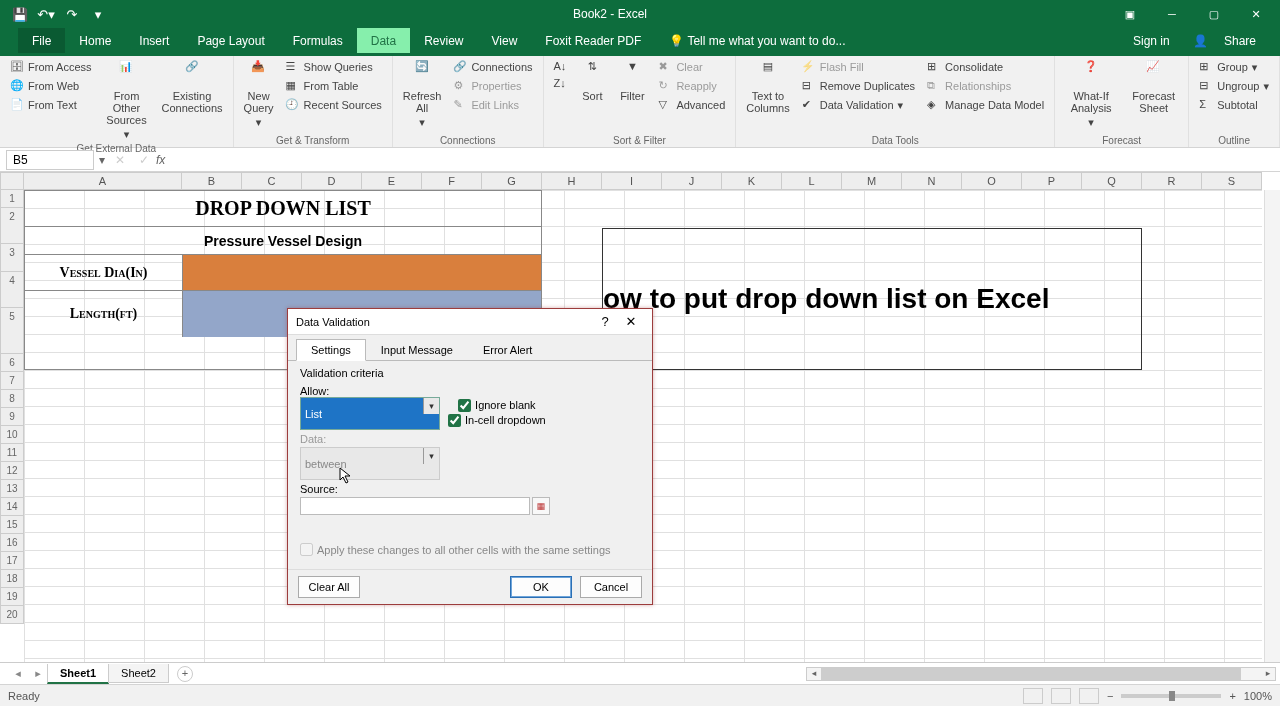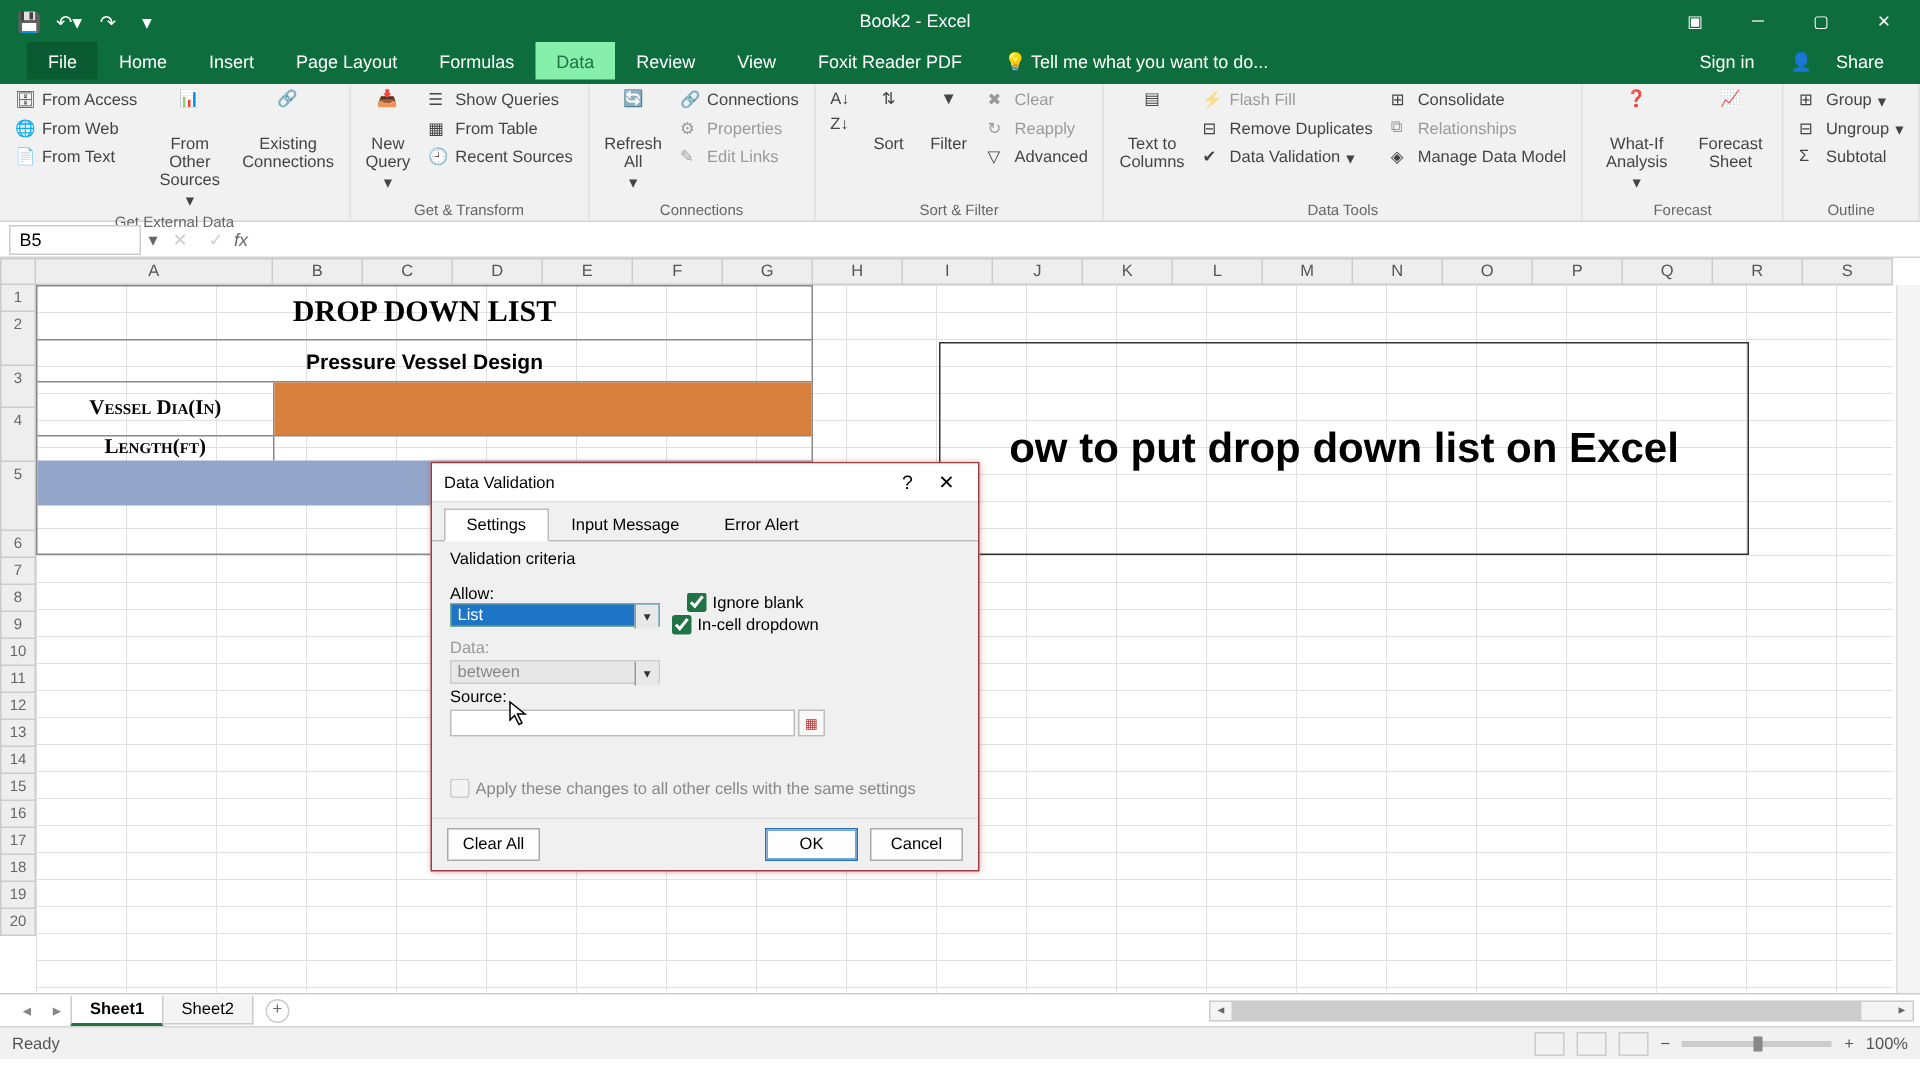--- a/index.html
+++ b/index.html
@@ -56,37 +56,37 @@
   linear-gradient(to right, #e0e0e0 1px, transparent 1px),
   linear-gradient(to bottom, #e0e0e0 1px, transparent 1px);
   background-size: 60px 18px; }
 .cells { position: absolute; top: 18px; left: 24px; }
 
 
 .block1 { left:0; top:0; width:518px; height:180px; border:1px solid #888; }
 .title-cell { height:36px; display:flex; align-items:center; justify-content:center; font-family: Georgia, serif; font-weight: bold; font-size: 20px; font-variant: small-caps; border-bottom:1px solid #888; }
 .sub-cell { height:28px; display:flex; align-items:center; justify-content:center; font-weight:bold; font-size:14px; border-bottom:1px solid #888; }
 .row4 { height:36px; display:flex; border-bottom:1px solid #888; }
-.row5 { height:46px; display:flex;flex-direction:column; }
+.row5 { height:46px; display:flex; }
 .lbl-cell { width:158px; display:flex; align-items:center; justify-content:center; font-weight:bold; font-family: Georgia, serif; font-variant: small-caps; font-size: 14px; border-right:1px solid #888; }
 .val-cell4 { flex:1; background:#d97f3d; }
 .val-cell5 { flex:1; background:#93a6c9; }
-.note-box { position:absolute; left:602px; top:38px; width:540px; height:142px; border:1px solid #333; display:flex; align-items:center; justify-content:center; font-size:28px; font-weight:bold; }
+.note-box { position:absolute; left:578px; top:38px; width:540px; height:142px; border:1px solid #333; display:flex; align-items:center; justify-content:flex-start; font-size:28px; font-weight:bold; }
 
 
 .dialog { position:absolute; left:287px; top:308px; width:366px; background:#f0f0f0; border:1px solid #9c3c3c; box-shadow:0 0 4px rgba(150,50,50,0.4); font-size:11px; }
 .dlg-title { height:26px; display:flex; align-items:center; padding:0 8px; background:#fff; border-bottom:1px solid #ddd; }
 .dlg-title span.t { flex:1; }
 .dlg-title .help, .dlg-title .close { width:26px; height:22px; text-align:center; line-height:22px; font-size:13px; }
 .dlg-tabs { display:flex; padding: 4px 8px 0; background:#f0f0f0; gap:0; }
 .dtab { padding:4px 14px; border:1px solid transparent; }
 .dtab.active { background:#fff; border:1px solid #bbb; border-bottom:1px solid #fff; }
 .dlg-body { background:#f0f0f0; border-top:1px solid #bbb; margin-top:-1px; padding: 6px 12px 10px; }
 .dlg-row { margin: 3px 0; display:flex; align-items:center; gap:8px; }
-.dlg-select { width:140px; height:16px; border:1px solid #7a9; background:#1e74c6; color:#fff; padding:0 4px; display:flex; align-items:center; position:relative; }
+.dlg-select { width:140px; height:33px; border:1px solid #7a9; background:#1e74c6; color:#fff; padding:0 4px; display:flex; align-items:center; position:relative; }
 .dlg-select .dd { position:absolute; right:0; top:0; width:16px; height:16px; background:#e8e8e8; border-left:1px solid #999; color:#333; text-align:center; font-size:9px; line-height:16px; }
 .dlg-select.dis { background:#e8e8e8; color:#888; border-color:#ccc; }
 .chk { display:flex; align-items:center; gap:4px;justify-content:center; }
 .chk input { accent-color:#217346; }
 .src-inp { width:230px; height:18px; border:1px solid #bbb; background:#fff; display:inline-block; }
 .src-btn { width:18px; height:18px; border:1px solid #bbb; background:#f8f8f8; display:inline-flex; align-items:center; justify-content:center; font-size:9px; color:#b33; }
 .dlg-footer { display:flex; gap:8px; padding: 6px 10px; border-top:1px solid #ddd; background:#f0f0f0; }
 .dlg-btn { min-width:62px; height:22px; border:1px solid #aaa; background:#fdfdfd; text-align:center; line-height:20px; }
 .dlg-btn.primary { border:1px solid #2a6fb5; box-shadow: inset 0 0 0 1px #6fa5da; }
 .cursor-arrow { position:absolute; left:339px; top:467px; width:14px; height:18px; pointer-events:none; }

